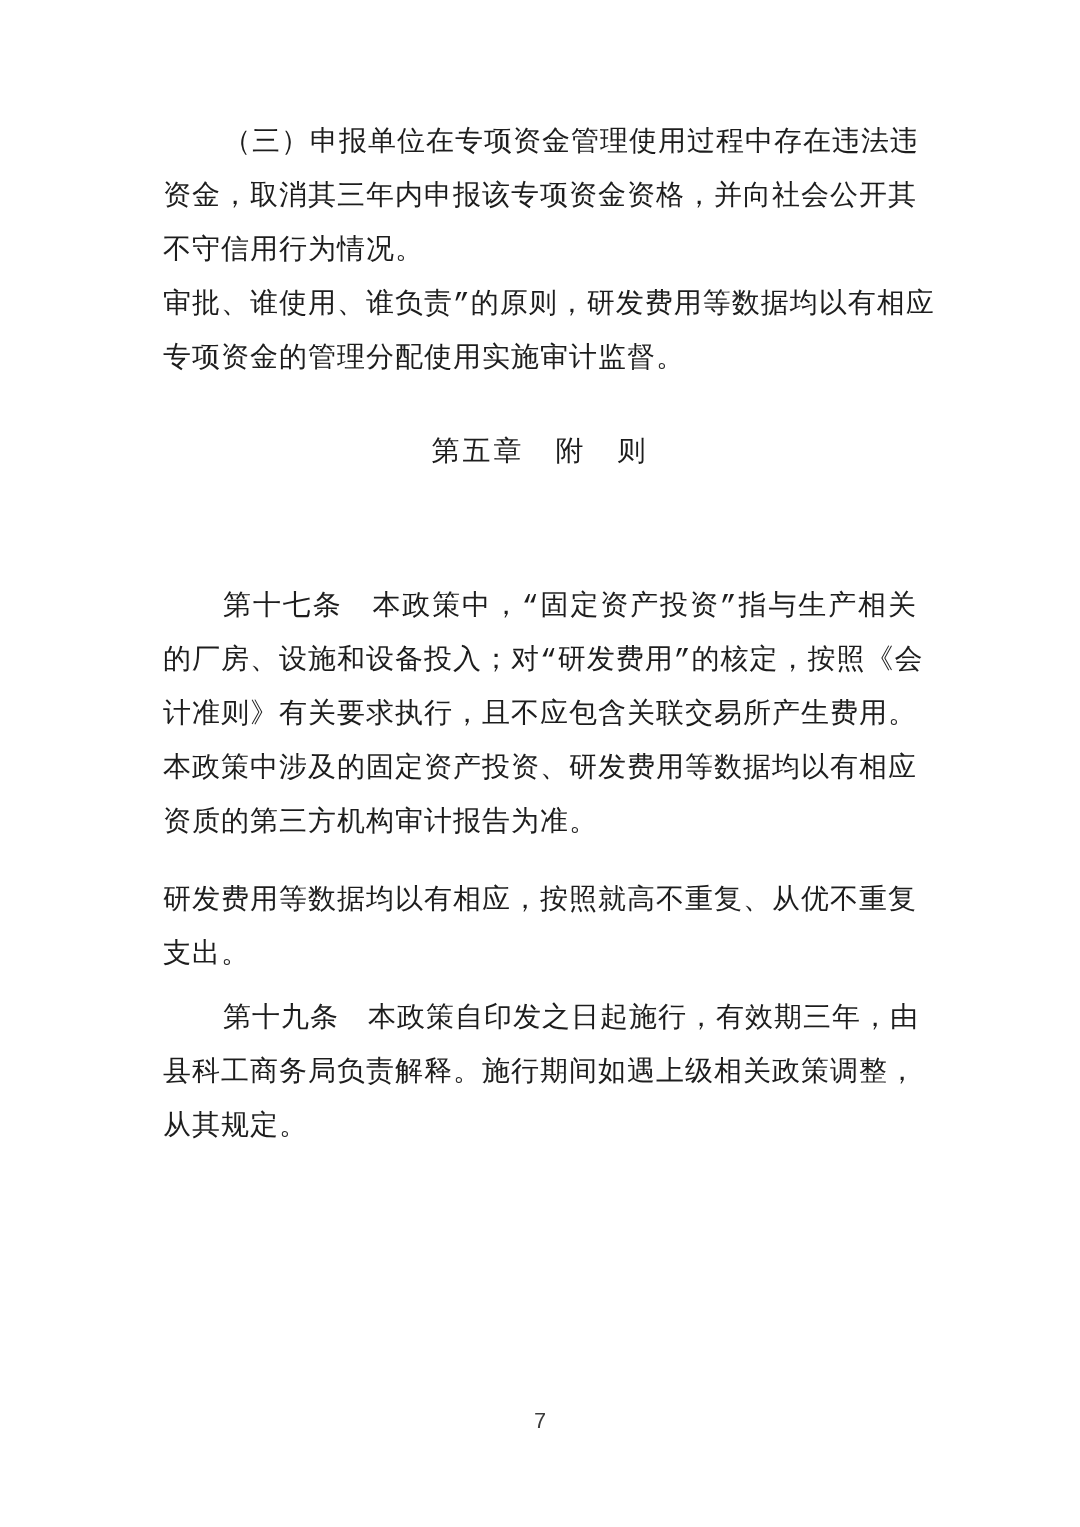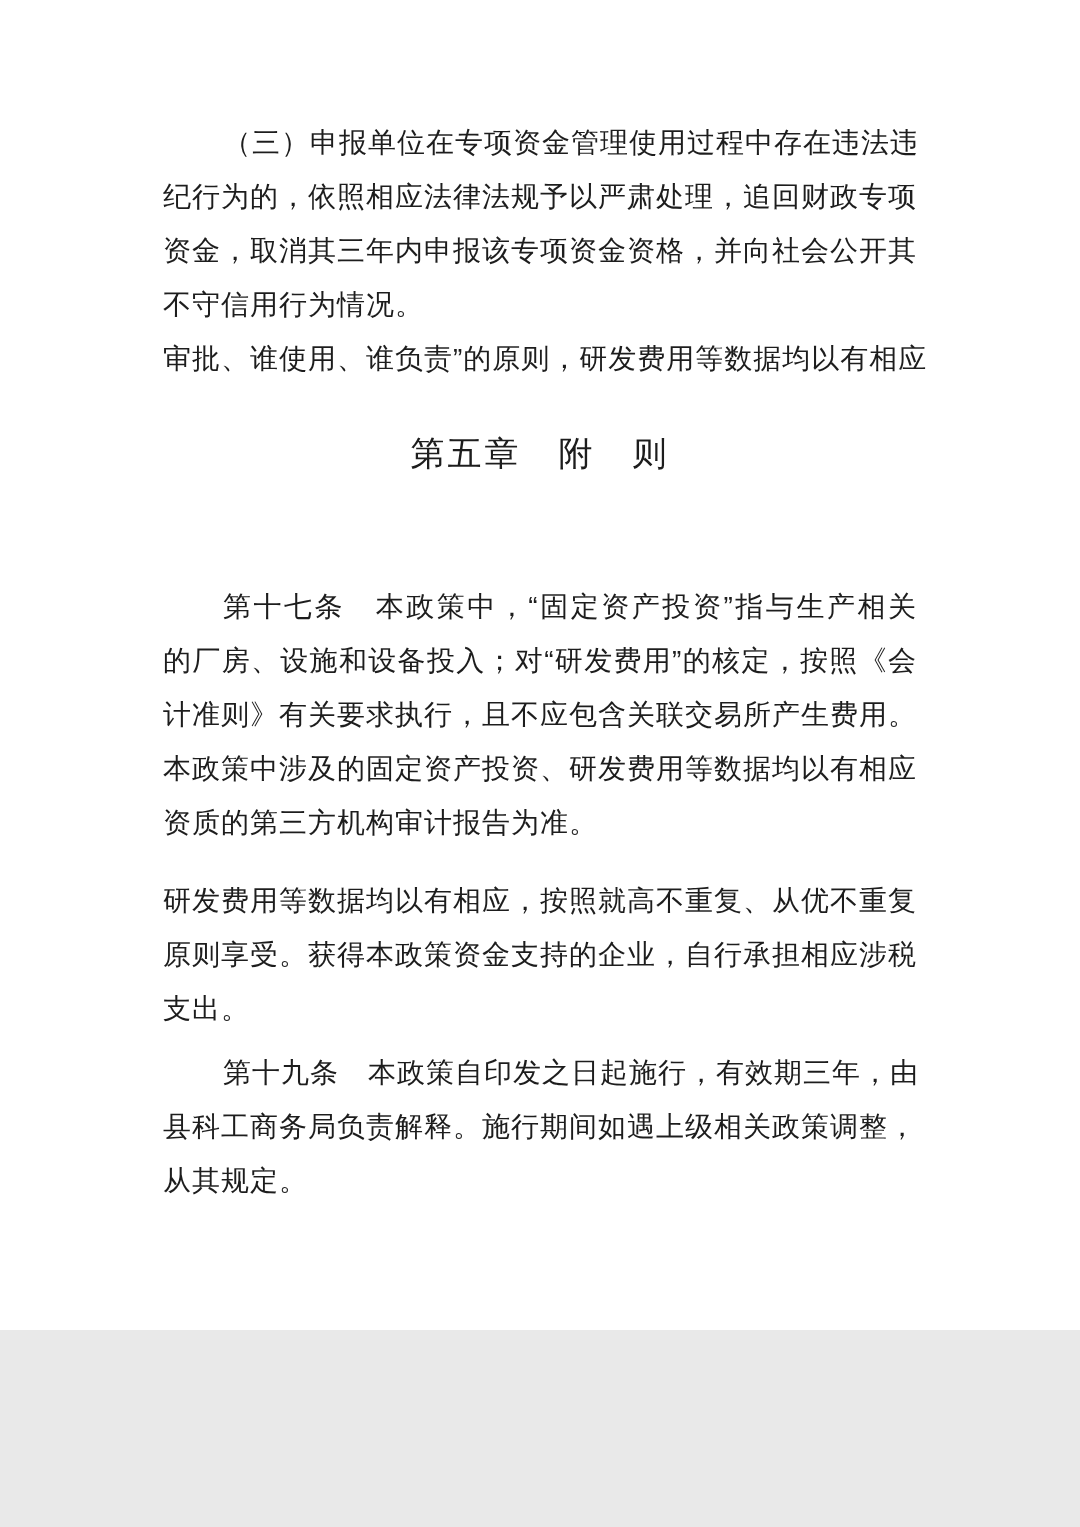--- a/index.html
+++ b/index.html
@@ -3,24 +3,24 @@
 <meta charset="utf-8">
 <style>
   html, body {
     margin: 0;
     padding: 0;
     background: #e9e9e9;
   }
   .page {
     position: relative;
     width: 1080px;
-    height: 1330px;
+    height: 1527px;
     background: var(--page-bg, #ffffff);
     overflow: hidden;
-    font-family: Liberation Sans, sans-serif;
+    font-family: Liberation Mono, monospace;
   }
   .content {
     position: absolute;
     left: 163px;
     top: 116px;
     width: 754px;
   }
   .para {
     margin: 0;
   }
@@ -44,21 +44,21 @@
     padding-left: 60px;
   }
   .run.bold {
     font-weight: 700;
   }
   .chapter-heading {
     margin-top: 40px;
     margin-bottom: 100px;
     height: 54px;
     line-height: 54px;
-    font-size: 34px;
+    font-size: 28px;
     letter-spacing: 3px;
     text-align: center;
     color: var(--text-color, #1d1d1d);
   }
   #art-18 { margin-top: 24px; }
   #art-19 { margin-top: 10px; }
   .page-number {
     position: absolute;
     top: 1408px;
     left: 0;
@@ -71,42 +71,41 @@
   }
 </style>
 </head>
 <body>
 
 <div class="page">
   <div class="content">
 
     <div class="para" id="clause-3">
         <div class="line full indent"><span class="run">（三）申报单位在专项资金管理使用过程中存在违法违</span></div>
-        <div class="line full"><span class="run">纪行为的，依照相应法律法规予以严肃处理，追回财政专项</span></div>
         <div class="line full"><span class="run">资金，取消其三年内申报该专项资金资格，并向社会公开其</span></div>
         <div class="line end"><span class="run">不守信用行为情况。</span></div>
       </div>
 
     <div class="para" id="clause-4">
         <div class="line full"><span class="run">审批、谁使用、谁负责”的原则，研发费用等数据均以有相应</span></div>
+        <div class="line end"><span class="run">专项资金的管理分配使用实施审计监督。</span></div>
       </div>
 
     <div class="chapter-heading">第五章　附　则</div>
 
     <div class="para" id="art-17">
         <div class="line full indent"><span class="run">第十七条　本政策中，“固定资产投资”指与生产相关</span></div>
         <div class="line full"><span class="run">的厂房、设施和设备投入；对“研发费用”的核定，按照《会</span></div>
         <div class="line full"><span class="run">计准则》有关要求执行，且不应包含关联交易所产生费用。</span></div>
         <div class="line full"><span class="run">本政策中涉及的固定资产投资、研发费用等数据均以有相应</span></div>
         <div class="line end"><span class="run">资质的第三方机构审计报告为准。</span></div>
       </div>
 
     <div class="para" id="art-18">
         <div class="line full"><span class="run">研发费用等数据均以有相应，按照就高不重复、从优不重复</span></div>
-        <div class="line full"><span class="run">原则享受。获得本政策资金支持的企业，自行承担相应涉税</span></div>
         <div class="line end"><span class="run">支出。</span></div>
       </div>
 
     <div class="para" id="art-19">
         <div class="line full indent"><span class="run">第十九条　本政策自印发之日起施行，有效期三年，由</span></div>
         <div class="line full"><span class="run">县科工商务局负责解释。施行期间如遇上级相关政策调整，</span></div>
         <div class="line end"><span class="run">从其规定。</span></div>
       </div>
 
   </div>

